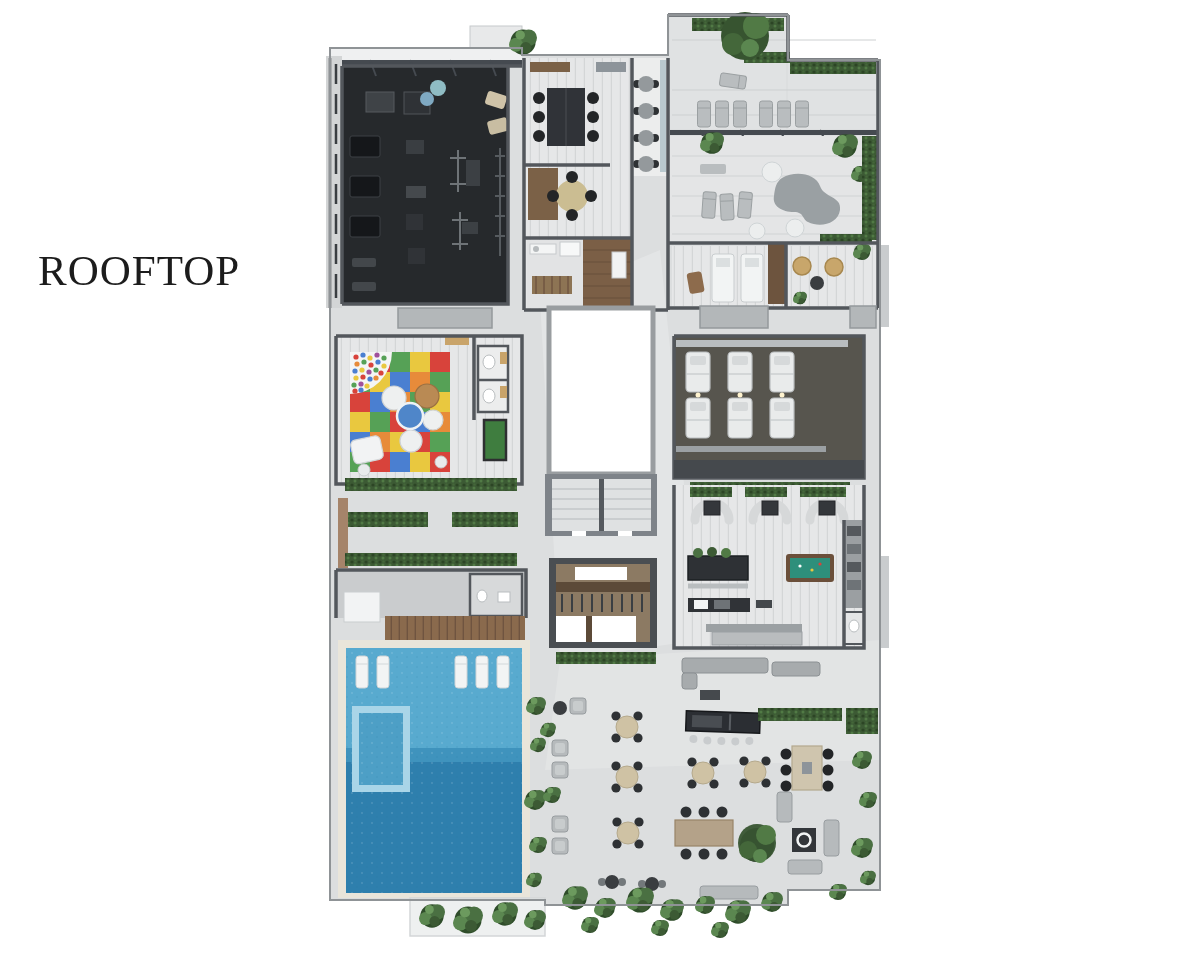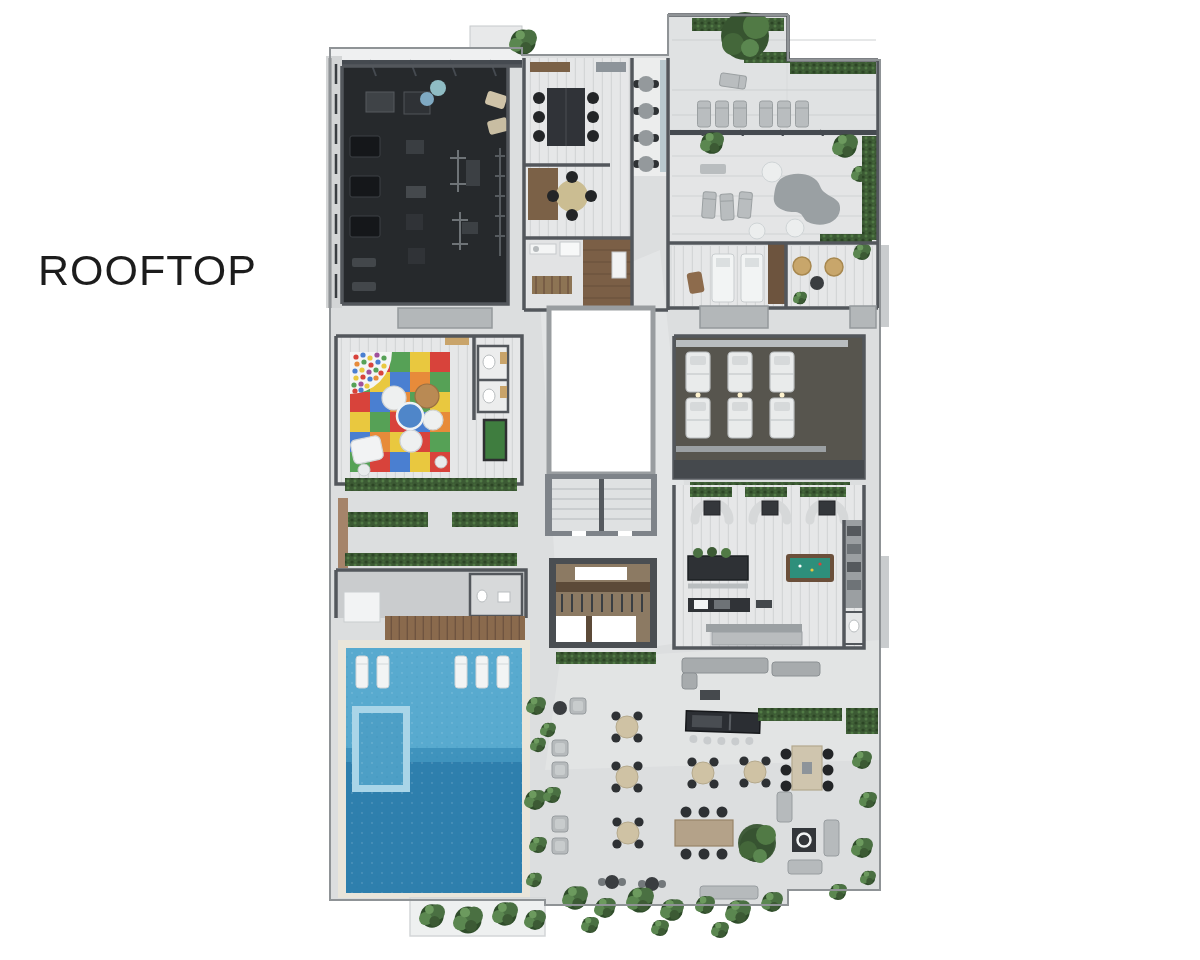--- a/index.html
+++ b/index.html
@@ -1,16 +1,16 @@
 <!DOCTYPE html>
 <html><head>
 <meta charset="utf-8">
 <style>
   html,body{margin:0;padding:0;background:#ffffff;width:1200px;height:960px;overflow:hidden;}
-  .page{position:relative;width:1200px;height:698px;background:#ffffff;font-family:Liberation Sans, sans-serif;}
+  .page{position:relative;width:1200px;height:698px;background:#ffffff;font-family:Liberation Serif, serif;}
   .floor-title{position:absolute;left:38px;top:246px;font-size:43px;letter-spacing:1px;color:#1c1c1c;font-weight:400;}
   svg{position:absolute;left:0;top:0;}
   .wall{fill:none;stroke:#53575c;stroke-width:3.5;}
 </style>
 </head>
 <body>
 
 <div class="page">
 
   <div class="floor-title">ROOFTOP</div>

